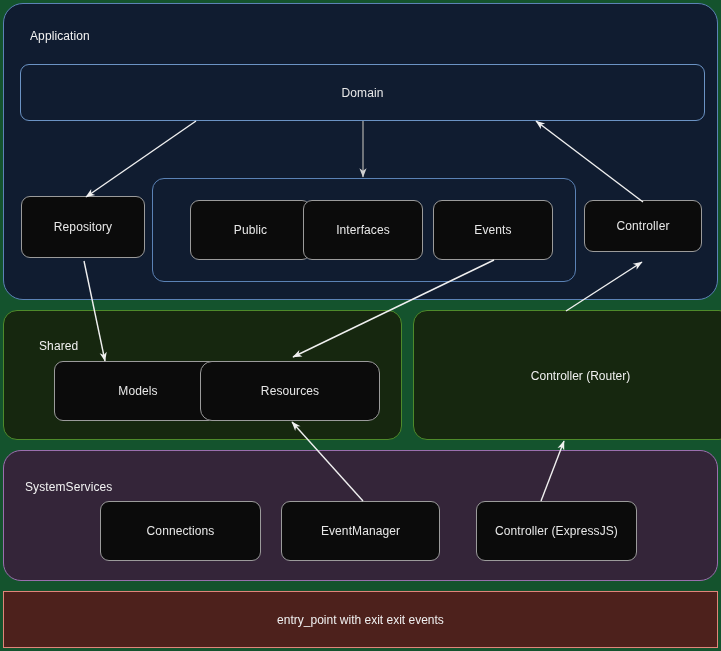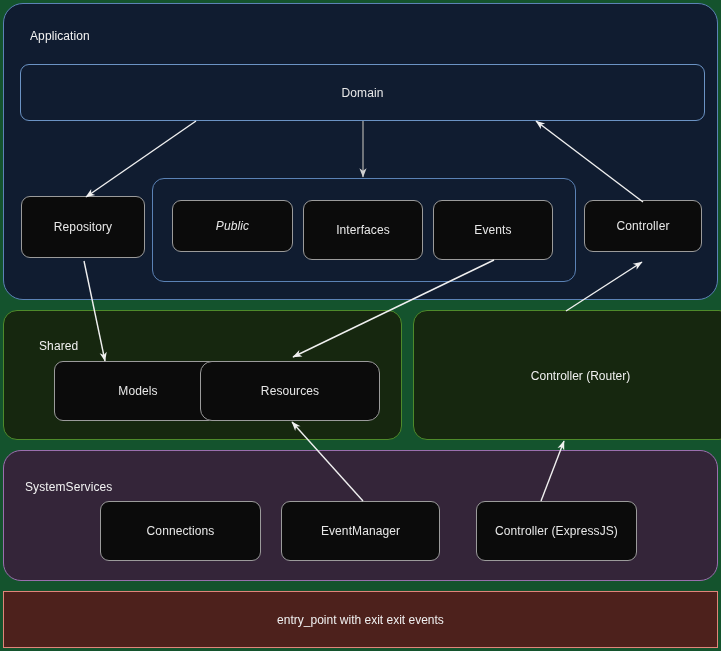--- a/index.html
+++ b/index.html
@@ -124,21 +124,21 @@
 
   <div class="group group-application" style="left:3px; top:3px; width:715px; height:297px;"></div>
   <div class="group-label" style="left:30px; top:29px;">Application</div>
 
   <div class="node node-domain" style="left:20px; top:64px; width:685px; height:57px;">Domain</div>
 
   <div class="group group-subnest" style="left:152px; top:178px; width:424px; height:104px;"></div>
 
   <div class="node" style="left:21px; top:196px; width:124px; height:62px;">Repository</div>
 
-  <div class="node" style="left:172px; top:200px; width:121px; height:52px;font-style:italic;">Public</div>
+  <div class="node" style="left:190px; top:200px; width:121px; height:60px;">Public</div>
 
   <div class="node" style="left:303px; top:200px; width:120px; height:60px;">Interfaces</div>
 
   <div class="node" style="left:433px; top:200px; width:120px; height:60px;">Events</div>
 
   <div class="node" style="left:584px; top:200px; width:118px; height:52px;">Controller</div>
 
   <div class="group group-shared" style="left:3px; top:310px; width:399px; height:130px;"></div>
   <div class="group-label" style="left:39px; top:339px;">Shared</div>
 

